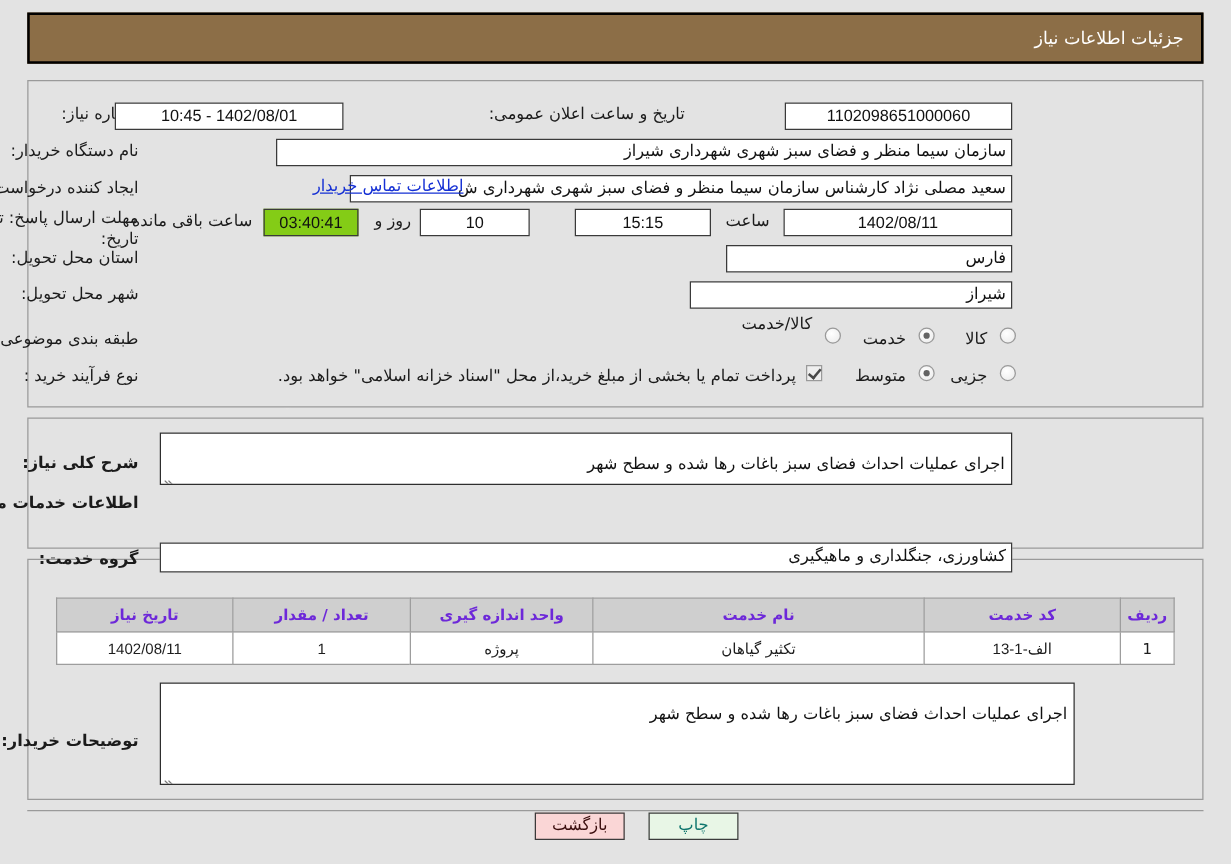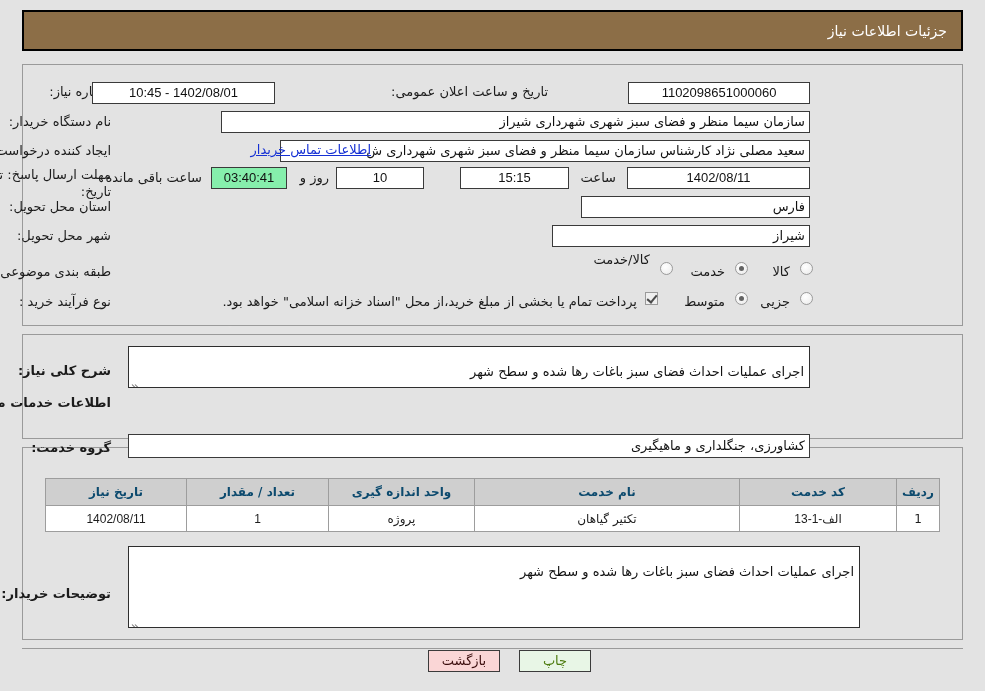--- a/index.html
+++ b/index.html
@@ -114,21 +114,21 @@
     white-space: nowrap;
     overflow: hidden;
     z-index: 4;
   }
   .fld.num {
     text-align: center;
     direction: ltr;
     font-family: "Liberation Sans", sans-serif;
   }
   .fld.rtltext { }
-  .fld.cream { background: #86efac; }
+  .fld.cream { background: #84cc16; }
 
   .link {
     position: absolute;
     color: #1530d4;
     text-decoration: underline;
     cursor: pointer;
     white-space: nowrap;
     z-index: 5;
   }
 
@@ -213,21 +213,21 @@
     left: 45px; top: 478px;
     width: 895px;
     border-collapse: collapse;
     z-index: 4;
     font-size: 12px;
   }
   .tbl th {
     background: #cfcfcf;
     border: 1px solid #9d9d9d;
     font-weight: bold;
-    color: #0c4a6e;
+    color: #6d28d9;
     height: 26px;
     padding: 0 4px;
     text-align: center;
     white-space: nowrap;
   }
   .tbl td {
     background: #ffffff;
     border: 1px solid #9d9d9d;
     height: 25px;
     padding: 0 4px;
@@ -242,21 +242,21 @@
     position: absolute;
     box-sizing: border-box;
     height: 22px;
     border: 1px solid #3b3b3b;
     font-size: 13px;
     text-align: center;
     line-height: 20px;
     cursor: pointer;
     z-index: 5;
   }
-  .btn-print { left: 519px; top: 650px; width: 72px; background: #e8f6e6; color: #4d7c0f; }
+  .btn-print { left: 519px; top: 650px; width: 72px; background: #e8f6e6; color: #0f766e; }
   .btn-back  { left: 428px; top: 650px; width: 72px; background: #fad6d6; color: #3a0d0d; }
 </style>
 </head>
 <body>
 
 <div class="watermark">
   <div class="wm-shield"></div>
   <div class="wm-check"></div>
   <svg class="wm-arrow" viewBox="0 0 100 100">
     <path d="M20 15 C 60 5, 90 30, 72 70" stroke="#f2dede" stroke-width="13" fill="none"></path>

